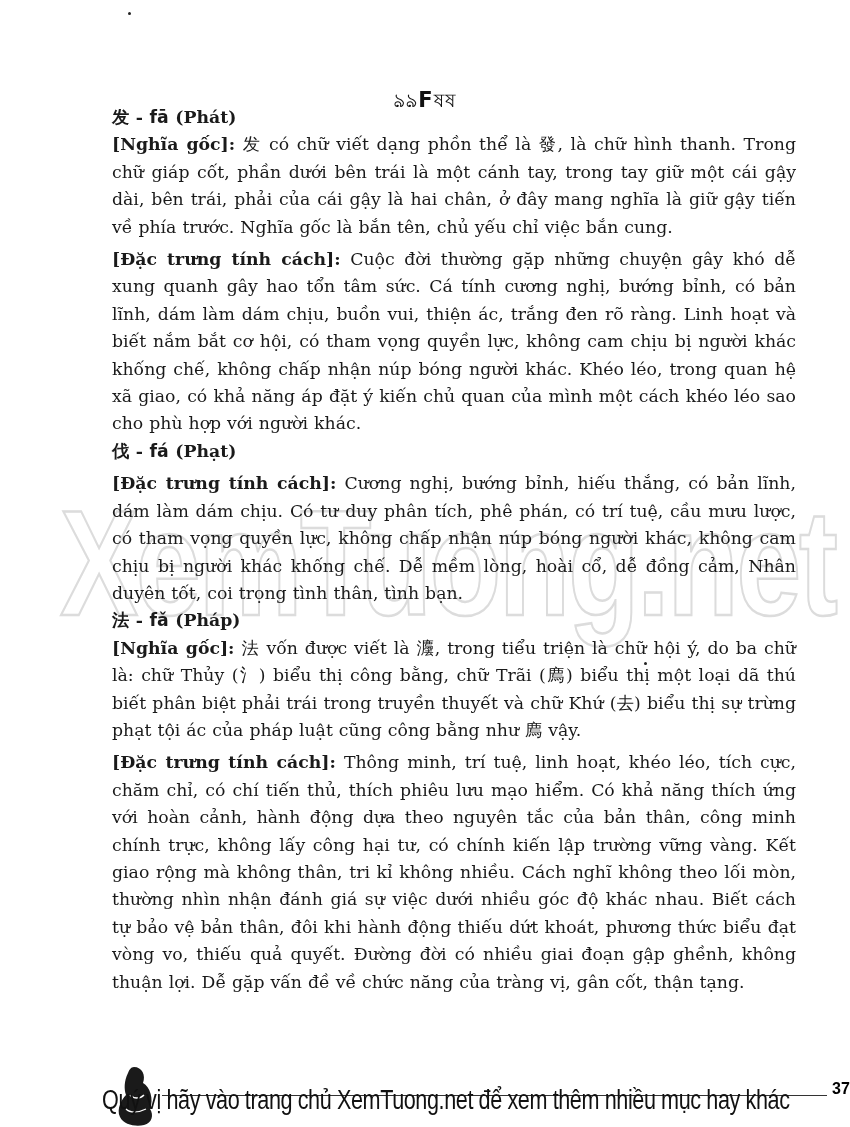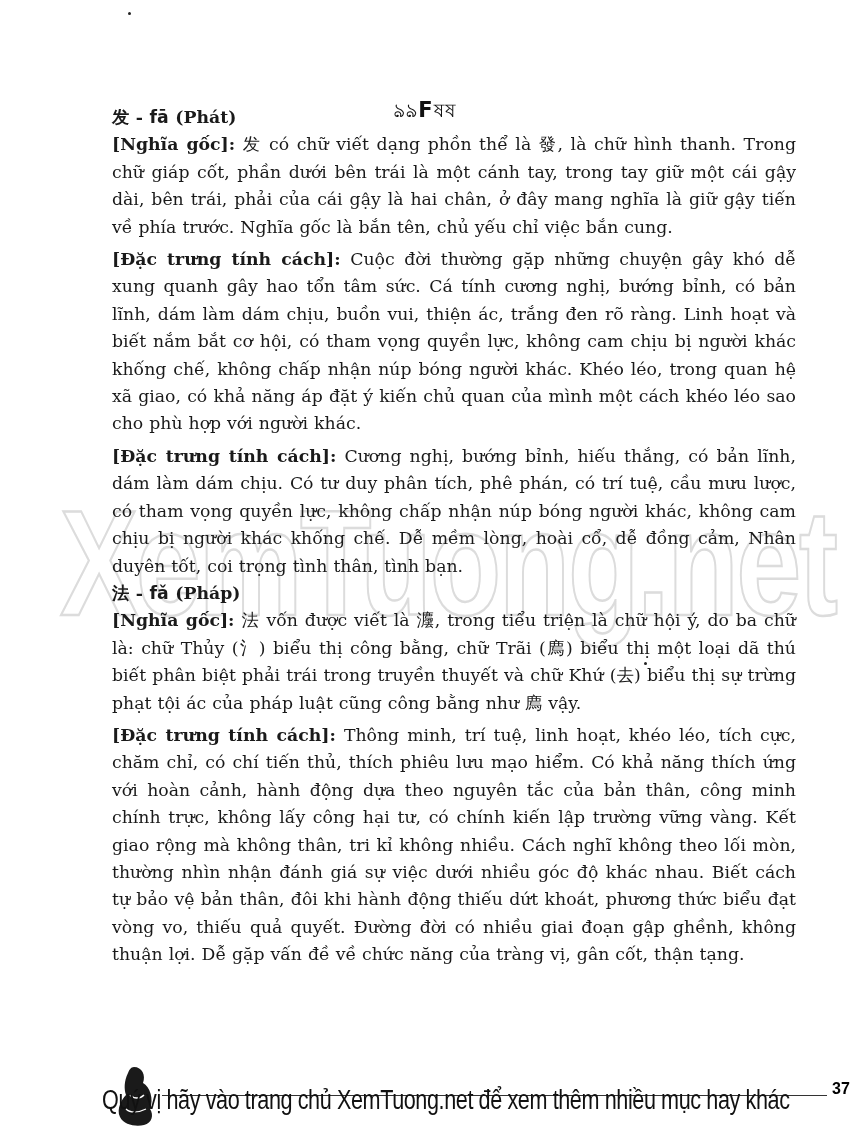--- a/index.html
+++ b/index.html
@@ -3,21 +3,21 @@
 <meta charset="utf-8">
 <style>
   html, body { margin: 0; padding: 0; background: #ffffff; }
   body { width: 850px; height: 1127px; position: relative; overflow: hidden; }
   .page {
     position: absolute; left: 0; top: 0; width: 850px; height: 1127px;
     background: #ffffff; color: #1a1a1a;
     font-family: "DejaVu Serif", "Liberation Serif", serif;
   }
   .ornament {
-    position: absolute; top: 96px; left: 0; width: 850px; text-align: center;
+    position: absolute; top: 86px; left: 0; width: 850px; text-align: center;
     font-size: 19px; letter-spacing: 1px; color: #111;
     font-family: "DejaVu Serif", serif;
   }
   .ornament b { font-family: "DejaVu Sans", sans-serif; font-weight: 900; font-size: 21px; }
   .content {
     position: absolute; left: 112px; top: 104px; width: 684px;
     font-size: 17.3px; line-height: 27.4px; text-align: justify;
     word-spacing: 0.5px;
   }
   .heading { font-weight: bold; margin: 0; padding-left: 0; }
@@ -76,20 +76,26 @@
       <div class="block">
         <p class="para first"><span class="lbl">[Nghĩa gốc]:</span><span> 发 có chữ viết dạng phồn thể là 發, là chữ hình thanh. Trong chữ giáp cốt, phần dưới bên trái là một cánh tay, trong tay giữ một cái gậy dài, bên trái, phải của cái gậy là hai chân, ở đây mang nghĩa là giữ gậy tiến về phía trước. Nghĩa gốc là bắn tên, chủ yếu chỉ việc bắn cung.</span></p>
       </div>
       <div class="gap"></div>
       <div class="block">
         <p class="para first"><span class="lbl">[Đặc trưng tính cách]:</span><span> Cuộc đời thường gặp những chuyện gây khó dễ xung quanh gây hao tổn tâm sức. Cá tính cương nghị, bướng bỉnh, có bản lĩnh, dám làm dám chịu, buồn vui, thiện ác, trắng đen rõ ràng. Linh hoạt và biết nắm bắt cơ hội, có tham vọng quyền lực, không cam chịu bị người khác khống chế, không chấp nhận núp bóng người khác. Khéo léo, trong quan hệ xã giao, có khả năng áp đặt ý kiến chủ quan của mình một cách khéo léo sao cho phù hợp với người khác.</span></p>
       </div>
     </div>
 
     <div class="entry">
+      <p class="heading">
+        <span class="hanzi">伐</span>
+        <span>-</span>
+        <span class="pinyin">fá</span>
+        <span>(Phạt)</span>
+      </p>
       <div class="gap"></div>
       <div class="block">
         <p class="para first"><span class="lbl">[Đặc trưng tính cách]:</span><span> Cương nghị, bướng bỉnh, hiếu thắng, có bản lĩnh, dám làm dám chịu. Có tư duy phân tích, phê phán, có trí tuệ, cầu mưu lược, có tham vọng quyền lực, không chấp nhận núp bóng người khác, không cam chịu bị người khác khống chế. Dễ mềm lòng, hoài cổ, dễ đồng cảm, Nhân duyên tốt, coi trọng tình thân, tình bạn.</span></p>
       </div>
     </div>
 
     <div class="entry">
       <p class="heading">
         <span class="hanzi">法</span>
         <span>-</span>

